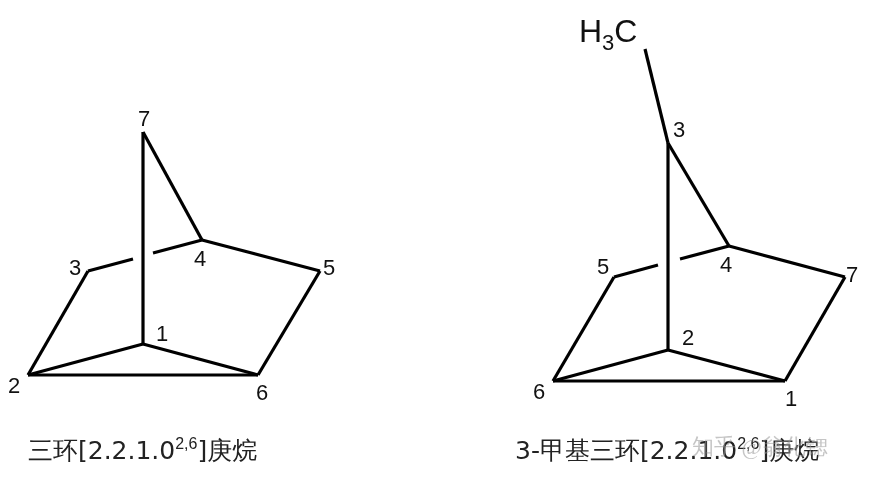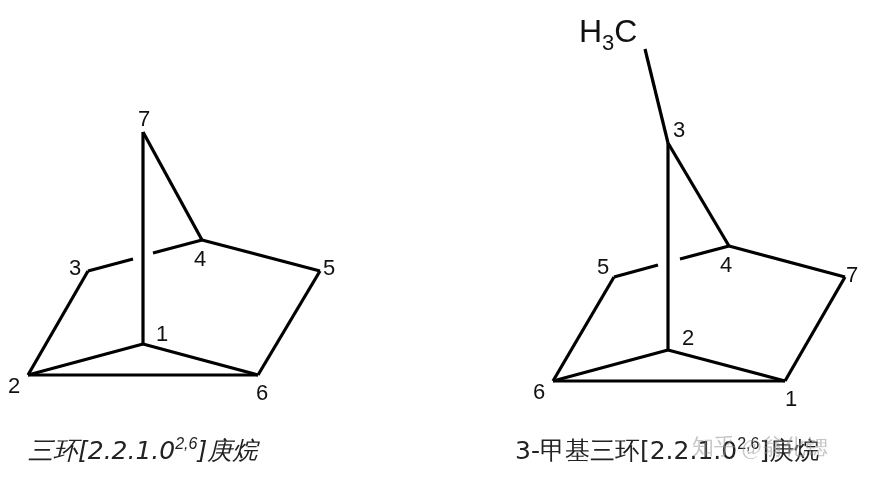--- a/index.html
+++ b/index.html
@@ -57,21 +57,21 @@
     <text class="lbl" x="673" y="137">3</text>
     <text class="lbl" x="720" y="272">4</text>
     <text class="lbl" x="597" y="274">5</text>
     <text class="lbl" x="846" y="282">7</text>
     <text class="lbl" x="682" y="345">2</text>
     <text class="lbl" x="533" y="399">6</text>
     <text class="lbl" x="785" y="406">1</text>
   </g>
 </svg>
 
-<div class="caption" style="left:28px;font-style:italic;">
+<div class="caption" style="left:28px;">
   <span>三环[2.2.1.0</span><sup>2,6</sup><span>]庚烷</span>
 </div>
 
 <div class="caption" style="left:515px;">
   <span>3-甲基三环[2.2.1.0</span><sup>2,6</sup><span>]庚烷</span>
 </div>
 
 <div class="watermark">知乎 @翁化锶</div>
 
 </body></html>

